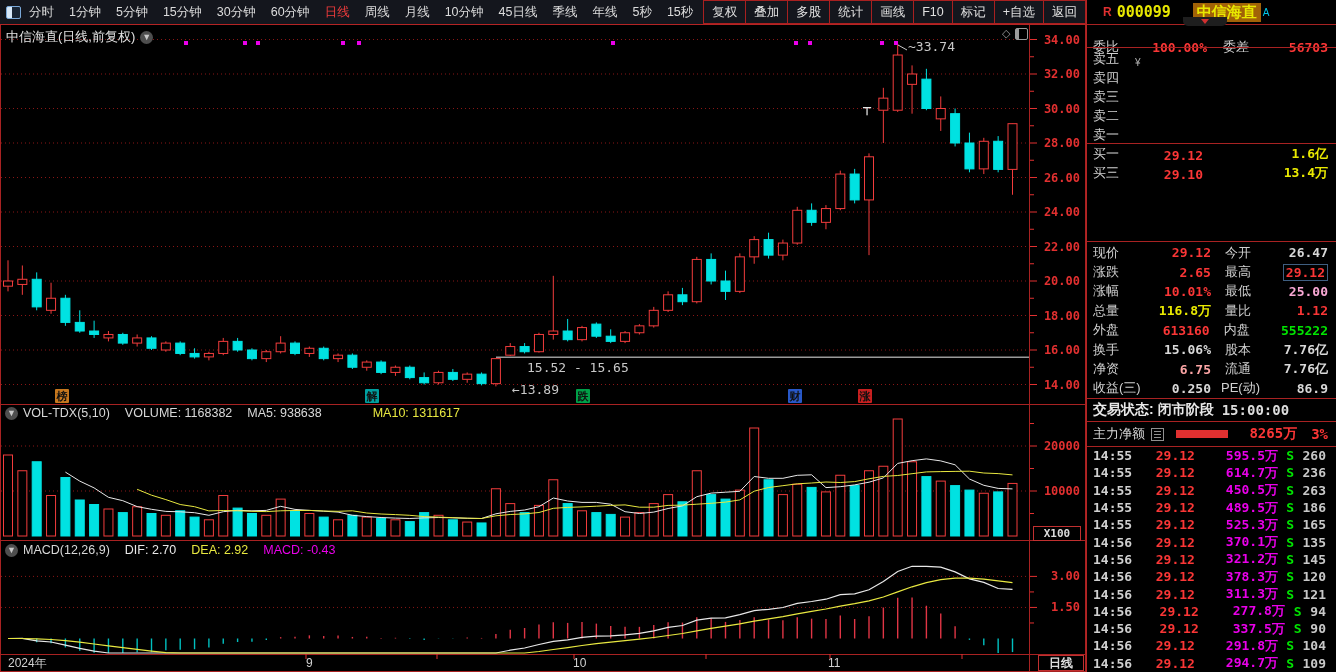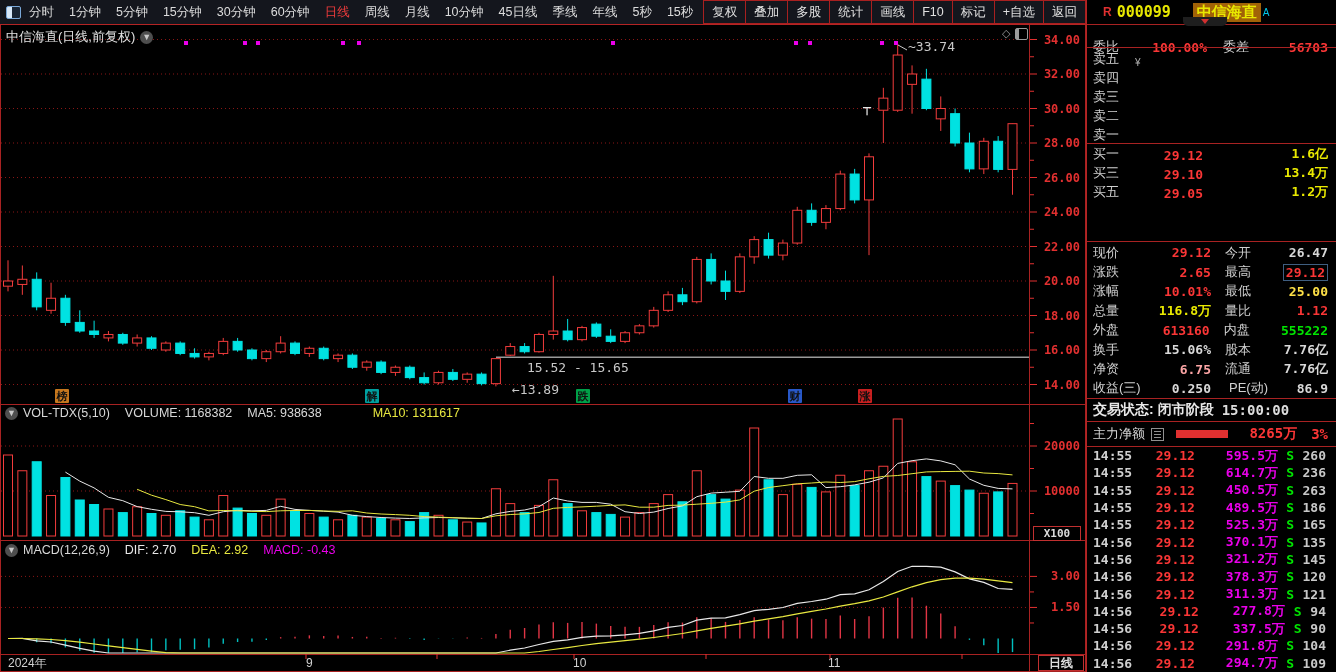--- a/index.html
+++ b/index.html
@@ -570,45 +570,40 @@
         <div class="ob-row">
           <span class="ob-label">买一</span>
           <span class="ob-price mono">29.12</span>
           <span class="ob-vol mono">1.6亿</span>
         </div>
         <div class="ob-row">
           <span class="ob-label">买三</span>
           <span class="ob-price mono">29.10</span>
           <span class="ob-vol mono">13.4万</span>
         </div>
-        <div class="ob-row">
-          <span class="ob-label">买五</span>
-          <span class="ob-price mono">29.05</span>
-          <span class="ob-vol mono">1.2万</span>
-        </div>
       </div>
     <div class="rline" style="top:241px;"></div>
     <div id="info-rows">
         <div class="info-row">
           <span class="il">现价</span>
           <span class="iv mono" style="color: rgb(250, 54, 54);">29.12</span>
           <span class="il2" style="padding-left: 14px;">今开</span>
           <span class="iv2 mono"><span style="color: rgb(216, 216, 216);">26.47</span></span>
         </div>
         <div class="info-row">
           <span class="il">涨跌</span>
           <span class="iv mono" style="color: rgb(250, 54, 54);">2.65</span>
           <span class="il2" style="padding-left: 14px;">最高</span>
           <span class="iv2 mono"><span class="boxed" style="color: rgb(250, 54, 54);">29.12</span></span>
         </div>
         <div class="info-row">
           <span class="il">涨幅</span>
           <span class="iv mono" style="color: rgb(250, 54, 54);">10.01%</span>
           <span class="il2" style="padding-left: 14px;">最低</span>
-          <span class="iv2 mono"><span style="color: #fde047;">25.00</span></span>
+          <span class="iv2 mono"><span style="color: #f9a8d4;">25.00</span></span>
         </div>
         <div class="info-row">
           <span class="il">总量</span>
           <span class="iv mono" style="color: rgb(234, 234, 0);">116.8万</span>
           <span class="il2" style="padding-left: 14px;">量比</span>
           <span class="iv2 mono"><span style="color: rgb(250, 54, 54);">1.12</span></span>
         </div>
         <div class="info-row">
           <span class="il">外盘</span>
           <span class="iv mono" style="color: rgb(250, 54, 54);">613160</span>
@@ -623,21 +618,21 @@
         </div>
         <div class="info-row">
           <span class="il">净资</span>
           <span class="iv mono" style="color: #fca5a5;">6.75</span>
           <span class="il2" style="padding-left: 14px;">流通</span>
           <span class="iv2 mono"><span style="color: rgb(216, 216, 216);">7.76亿</span></span>
         </div>
         <div class="info-row">
           <span class="il">收益(三)</span>
           <span class="iv mono" style="color: rgb(216, 216, 216);">0.250</span>
-          <span class="il2" style="padding-left: 18px;">PE(动)</span>
+          <span class="il2" style="padding-left: 10px;">PE(动)</span>
           <span class="iv2 mono"><span style="color: rgb(216, 216, 216);">86.9</span></span>
         </div>
       </div>
     <div class="rline" style="top:398px;"></div>
     <div id="status-row">
       <span>交易状态:</span>
       <span style="margin-left:4px;">闭市阶段</span>
       <span class="mono" style="margin-left:8px;color:#dcdcdc;">15:00:00</span>
     </div>
     <div class="rline" style="top:421px;"></div>

